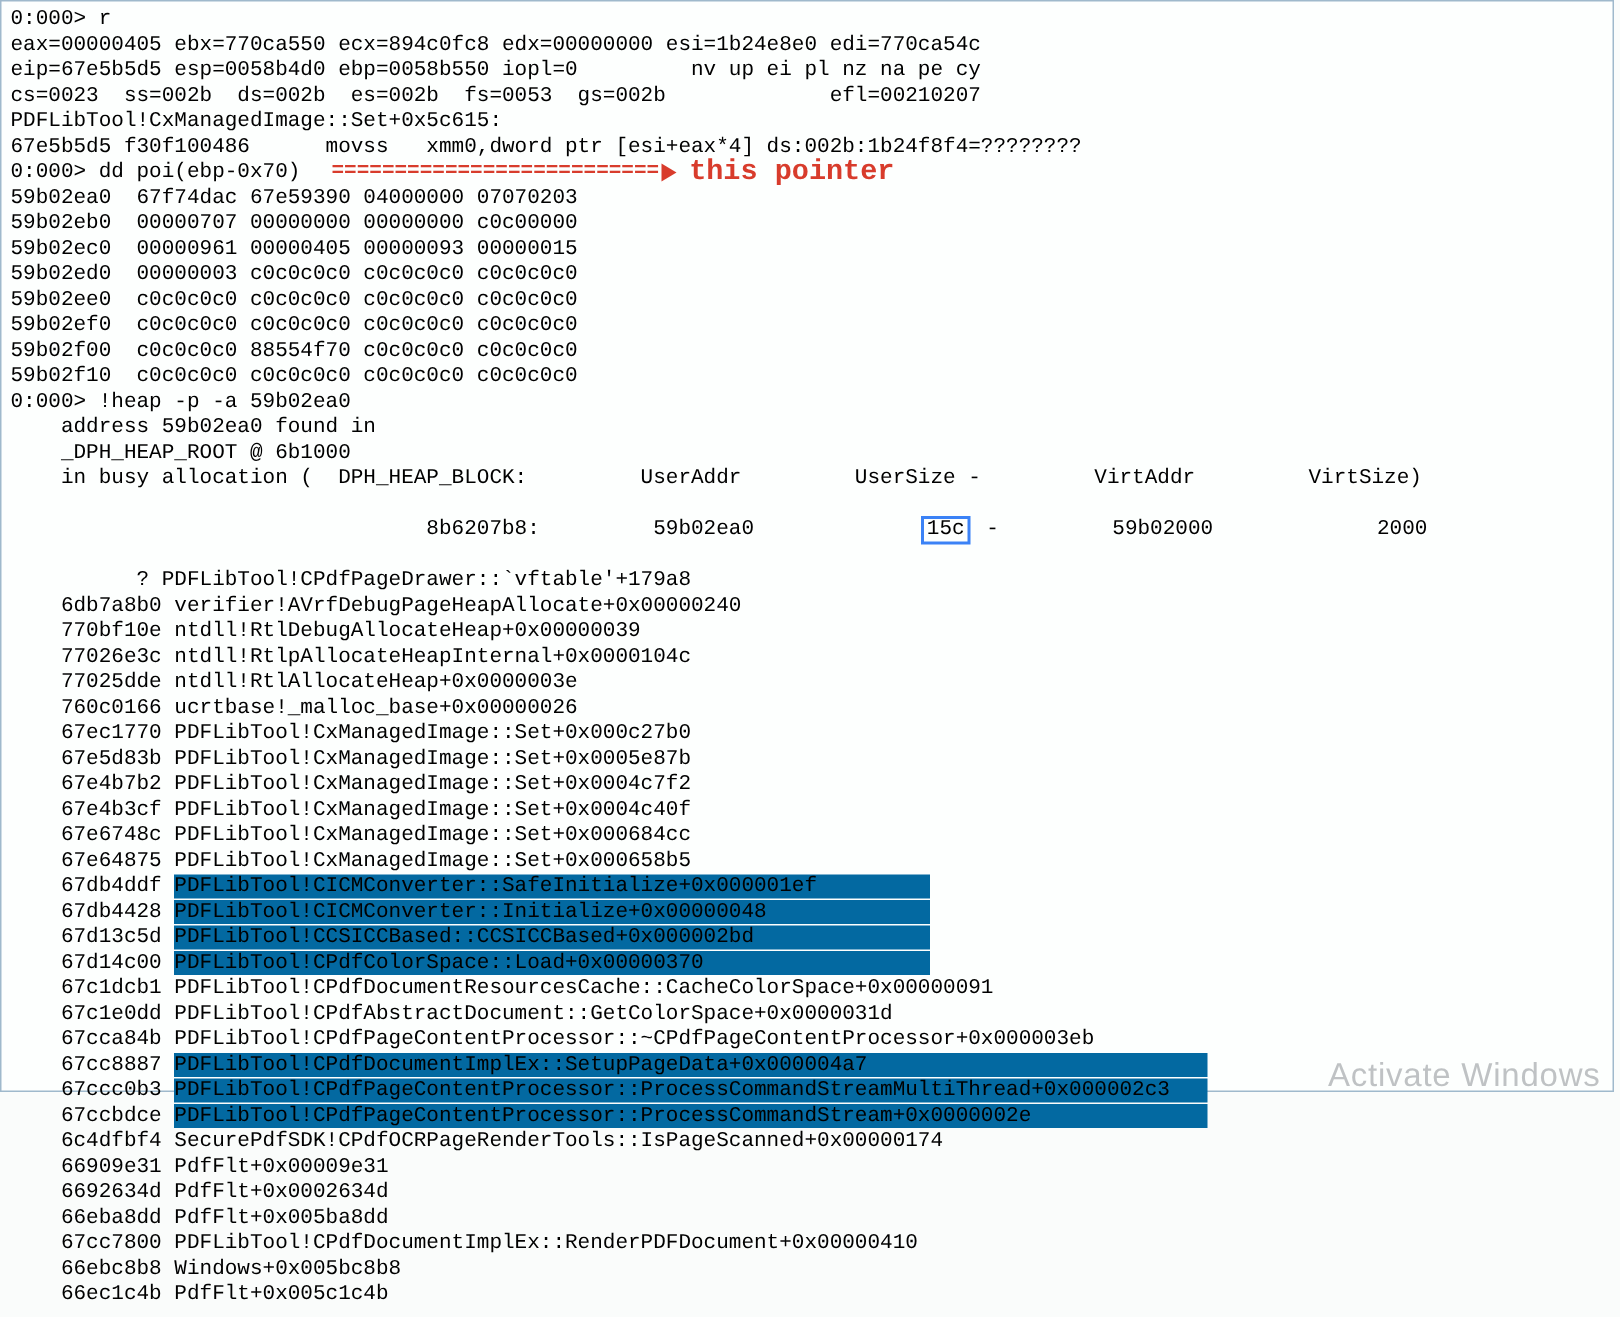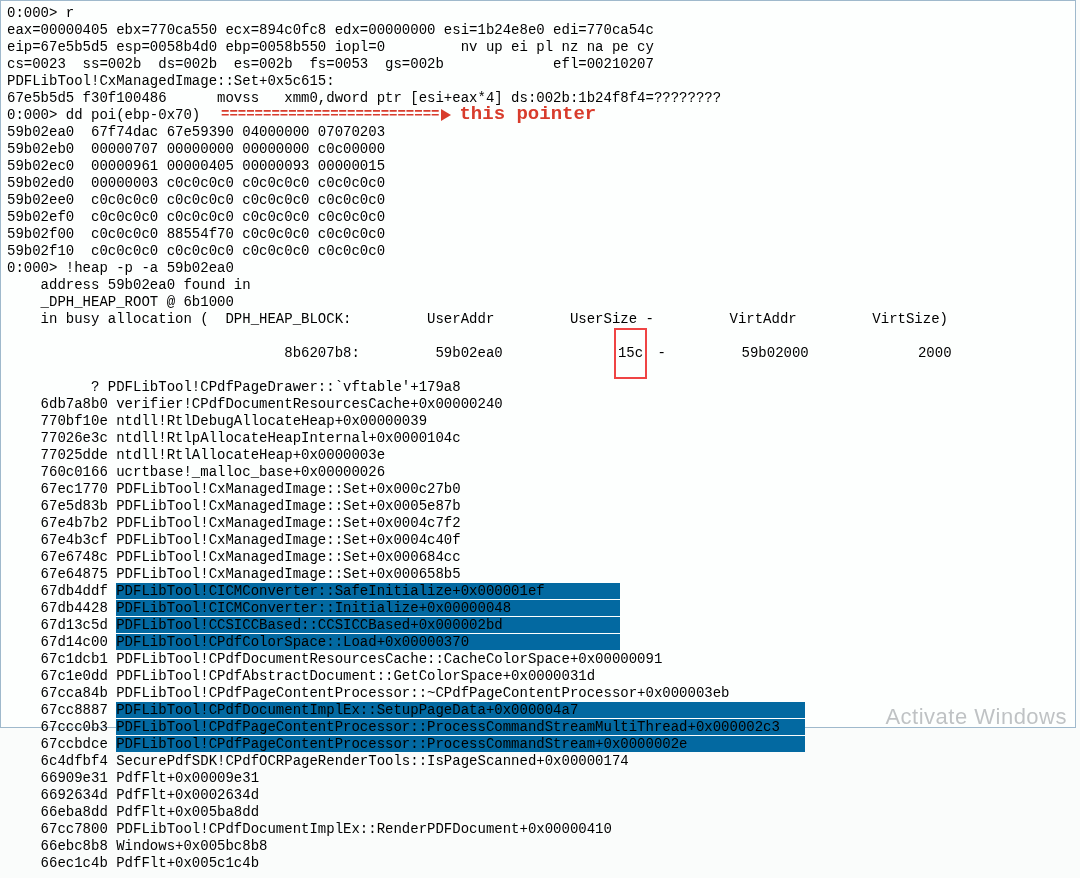--- a/index.html
+++ b/index.html
@@ -20,23 +20,23 @@
     height: 728px;
     border: 1px solid #9fb9cc;
     box-sizing: border-box;
     padding: 4px 6px;
     background: #fdfffe;
   }
   .line { white-space: pre; }
   .hl { background: #0369a1; }
   .box15c {
     display: inline-block;
-    border: 2px solid #ef4444;
-    padding: 16px 2px;
-    margin: 0 2px;
+    border: 2px solid #3b82f6;
+    padding: 0 2px;
+    margin: 16px 2px;
     line-height: 15px;
   }
   .annot {
     position: absolute;
     top: 105px;
     left: 220px;
     display: flex;
     align-items: center;
     pointer-events: none;
   }
@@ -89,21 +89,21 @@
       <div class="line">59b02ee0  c0c0c0c0 c0c0c0c0 c0c0c0c0 c0c0c0c0</div>
       <div class="line">59b02ef0  c0c0c0c0 c0c0c0c0 c0c0c0c0 c0c0c0c0</div>
       <div class="line">59b02f00  c0c0c0c0 88554f70 c0c0c0c0 c0c0c0c0</div>
       <div class="line">59b02f10  c0c0c0c0 c0c0c0c0 c0c0c0c0 c0c0c0c0</div>
       <div class="line">0:000&gt; !heap -p -a 59b02ea0</div>
       <div class="line">    address 59b02ea0 found in</div>
       <div class="line">    _DPH_HEAP_ROOT @ 6b1000</div>
       <div class="line">    in busy allocation (  DPH_HEAP_BLOCK:         UserAddr         UserSize -         VirtAddr         VirtSize)</div>
       <div class="line"><span>                                 8b6207b8:         59b02ea0             </span><span class="box15c">15c</span><span> -         59b02000             2000</span></div>
       <div class="line">          ? PDFLibTool!CPdfPageDrawer::`vftable'+179a8</div>
-      <div class="line">    6db7a8b0 verifier!CPdfDocumentResourcesCache+0x00000240</div>
+      <div class="line">    6db7a8b0 verifier!AVrfDebugPageHeapAllocate+0x00000240</div>
       <div class="line">    770bf10e ntdll!RtlDebugAllocateHeap+0x00000039</div>
       <div class="line">    77026e3c ntdll!RtlpAllocateHeapInternal+0x0000104c</div>
       <div class="line">    77025dde ntdll!RtlAllocateHeap+0x0000003e</div>
       <div class="line">    760c0166 ucrtbase!_malloc_base+0x00000026</div>
       <div class="line">    67ec1770 PDFLibTool!CxManagedImage::Set+0x000c27b0</div>
       <div class="line">    67e5d83b PDFLibTool!CxManagedImage::Set+0x0005e87b</div>
       <div class="line">    67e4b7b2 PDFLibTool!CxManagedImage::Set+0x0004c7f2</div>
       <div class="line">    67e4b3cf PDFLibTool!CxManagedImage::Set+0x0004c40f</div>
       <div class="line">    67e6748c PDFLibTool!CxManagedImage::Set+0x000684cc</div>
       <div class="line">    67e64875 PDFLibTool!CxManagedImage::Set+0x000658b5</div>

